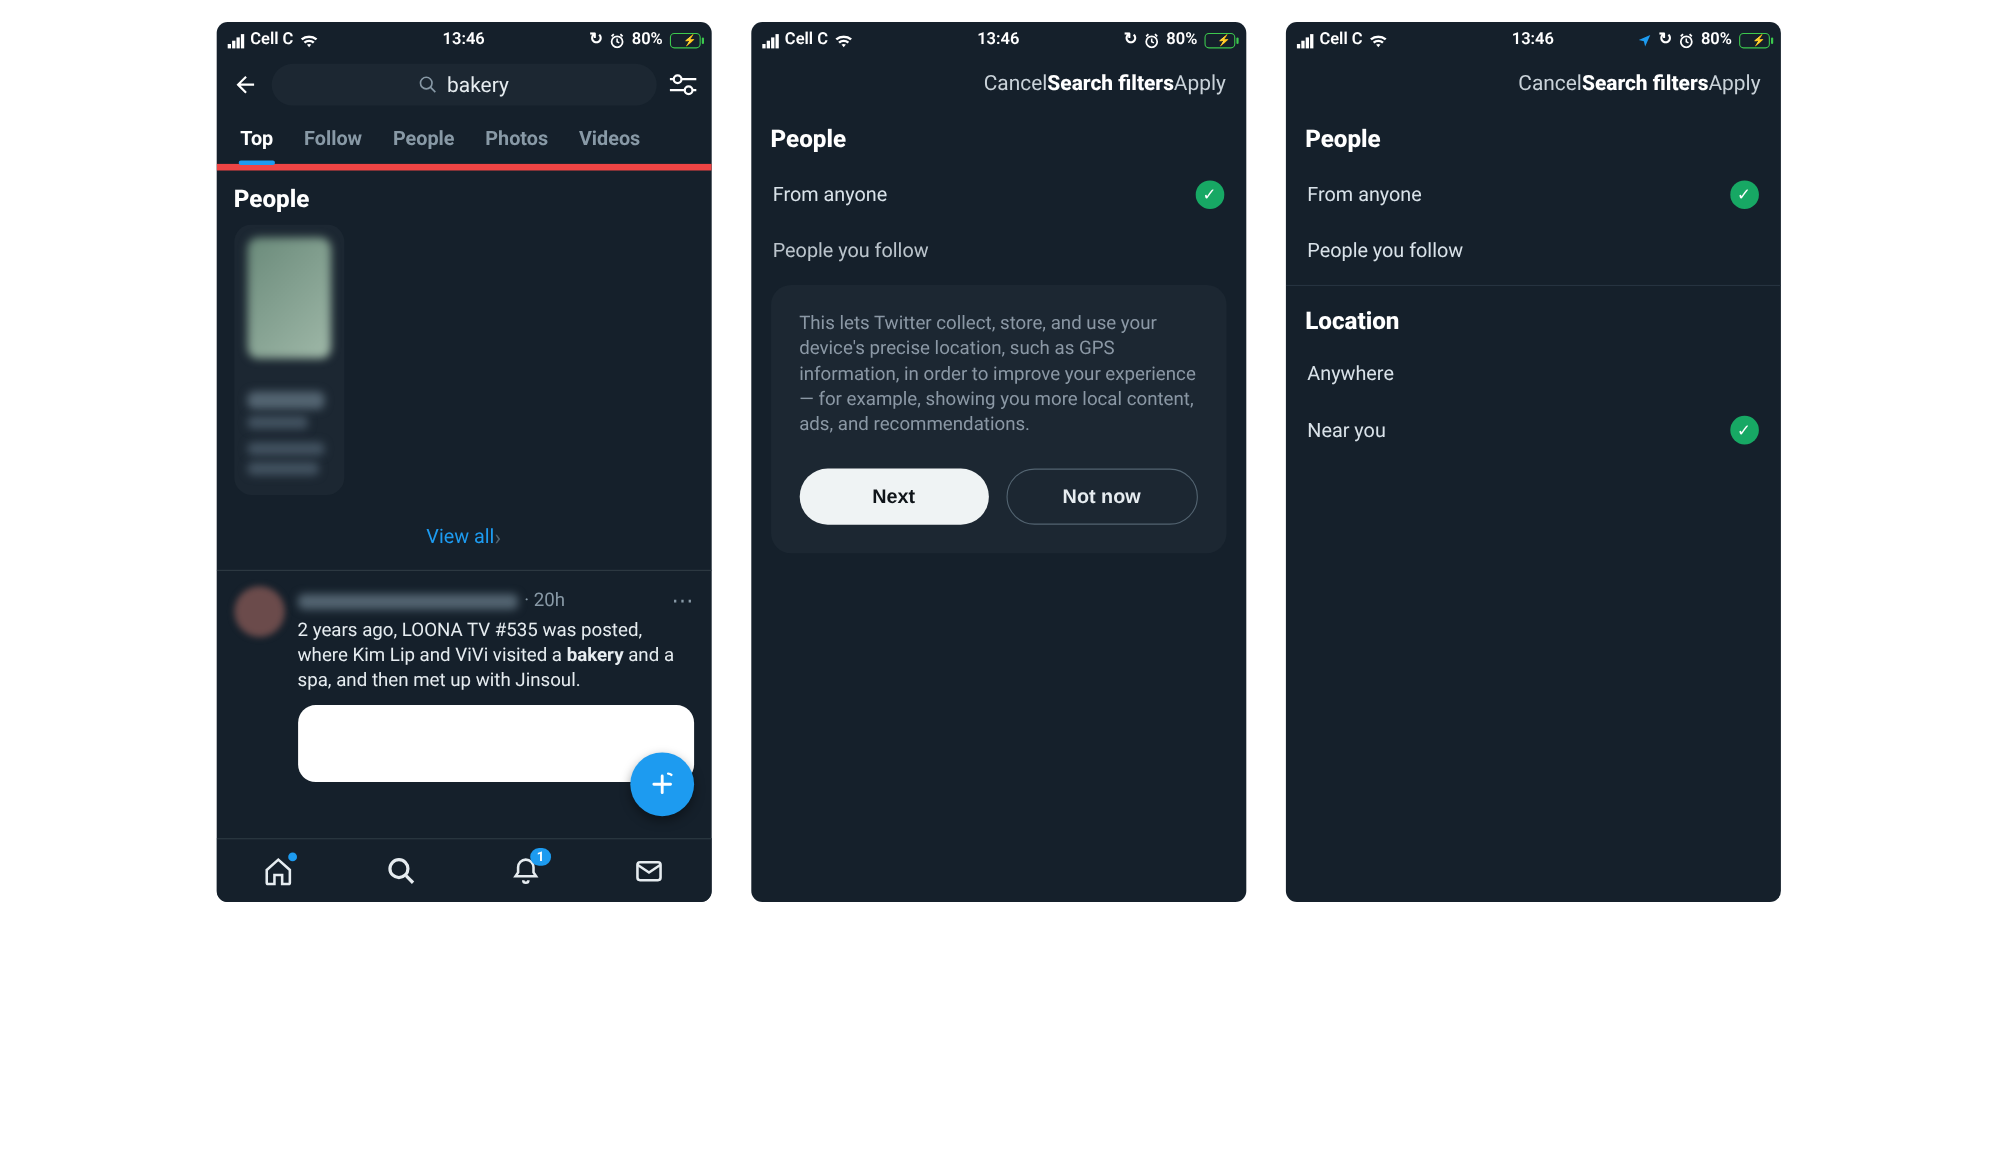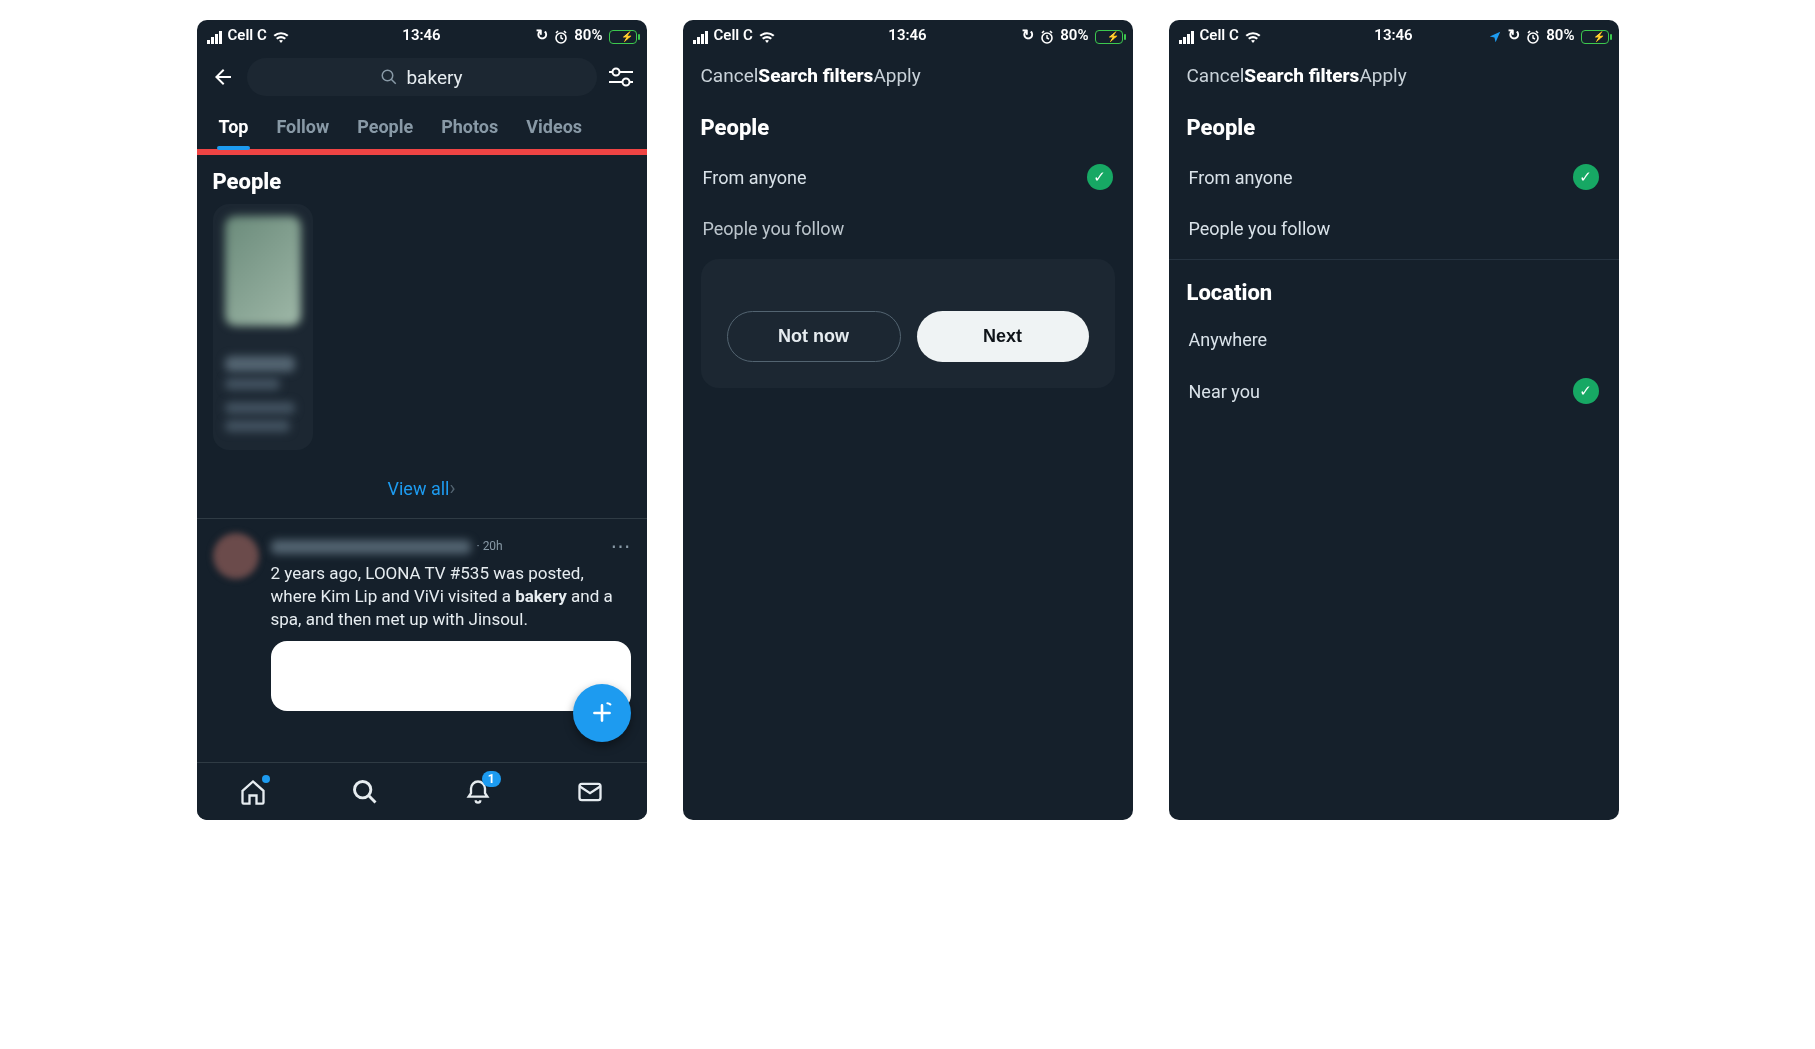--- a/index.html
+++ b/index.html
@@ -103,21 +103,21 @@
     padding:18px 20px; color:#1d9bf0; font-size:18px; border-bottom:1px solid #2f3b44;
     margin-top:8px;
   }
   .chevron { color:#536471; font-size:20px;}
   
   .tweet { display:flex; gap:12px; padding:14px 16px 0;}
   .tweet-avatar { width:46px; height:46px; border-radius:50%; background:#6b4b4b; filter:blur(3px); flex-shrink:0;}
   .tweet-body { flex:1; font-size:17px; line-height:1.35; color:#e6ecf0;}
   .tweet-header { display:flex; align-items:center; gap:6px; margin-bottom:2px;}
   .tweet-name { height:14px; width:200px; background:#536471; border-radius:5px; filter:blur(4px);}
-  .tweet-time { color:#8899a6; font-size:12px;}
+  .tweet-time { color:#8899a6; font-size:17px;}
   .tweet-more { color:#8899a6; font-size:20px; margin-left:auto;}
   .tweet-text b { font-weight:700;}
   .tweet-media {
     margin-top:10px; height:70px; background:#fff; border-radius:16px;
   }
   
   .fab {
     position:absolute; right:16px; bottom:78px;
     width:58px; height:58px; border-radius:50%;
     background:#1d9bf0; display:flex; align-items:center; justify-content:center;
@@ -130,21 +130,21 @@
     display:flex; justify-content:space-around; align-items:center;
   }
   .nav-item { width:30px; height:30px; display:flex; align-items:center; justify-content:center; color:#e6ecf0; position:relative;}
   .nav-item .dot { position:absolute; top:-2px; right:-2px; width:8px; height:8px; background:#1d9bf0; border-radius:50%;}
   .nav-item .badge {
     position:absolute; top:-6px; right:-8px; background:#1d9bf0; color:#fff;
     border-radius:10px; font-size:12px; padding:1px 6px; font-weight:700;
   }
   
   .filters-header {
-    display:flex; justify-content:flex-start; align-items:center;
+    display:flex; justify-content:flex-end; align-items:center;
     padding:14px 18px; font-size:19px;
   }
   .filters-header .title { font-weight:800; color:#fff;}
   .filters-header .side-btn { color:#c9d2d9; font-weight:400;}
   .filter-section-title { font-size:22px; font-weight:800; padding:14px 18px 10px; color:#fff;}
   .filter-option {
     display:flex; justify-content:space-between; align-items:center;
     padding:14px 20px; font-size:18px; color:#d9e2e9;
   }
   .check-circle {
@@ -348,23 +348,24 @@
     <span>From anyone</span>
     <span class="check-circle">✓</span>
   </div>
   <div class="filter-option" style="opacity:.85">
     <span>People you follow</span>
   </div>
 
   <div style="height:6px"></div>
 
   <div class="location-modal">
+    <p>This lets Twitter collect, store, and use your device's precise location, such as GPS information, in order to improve your experience — for example, showing you more local content, ads, and recommendations.</p>
     <div class="modal-buttons">
+      <button class="pill-btn primary">Next</button>
       <button class="pill-btn">Not now</button>
-      <button class="pill-btn primary">Next</button>
     </div>
   </div>
 </div>
 
 <div class="phone">
   <div class="status-bar">
     <div class="status-left">
       <span class="signal-bars">
           <span></span>
           <span></span>

